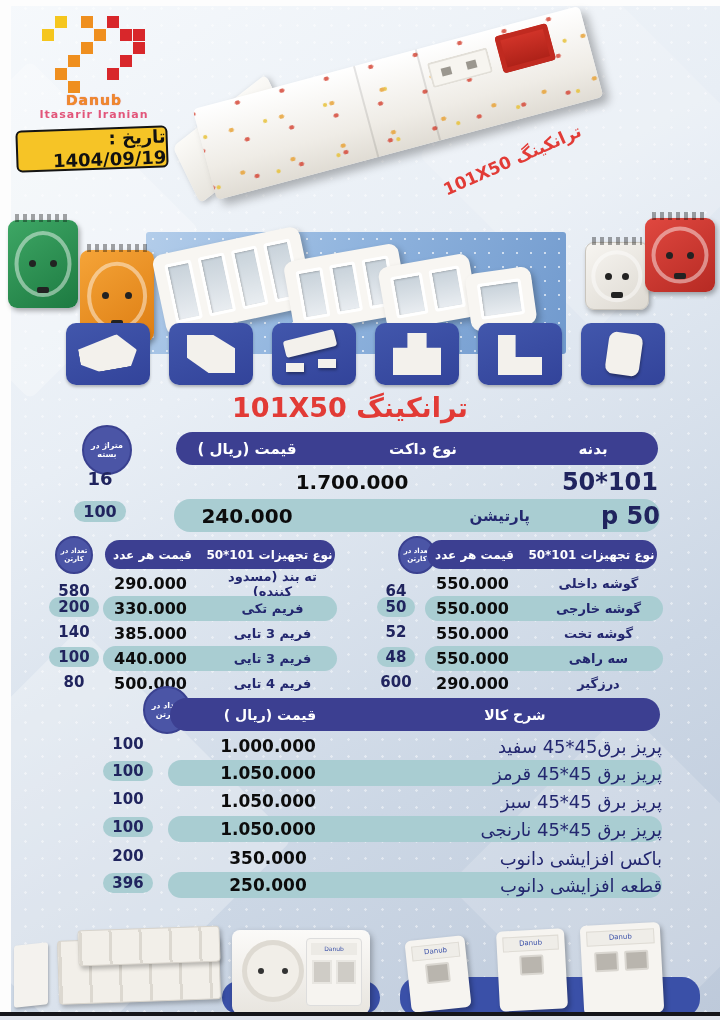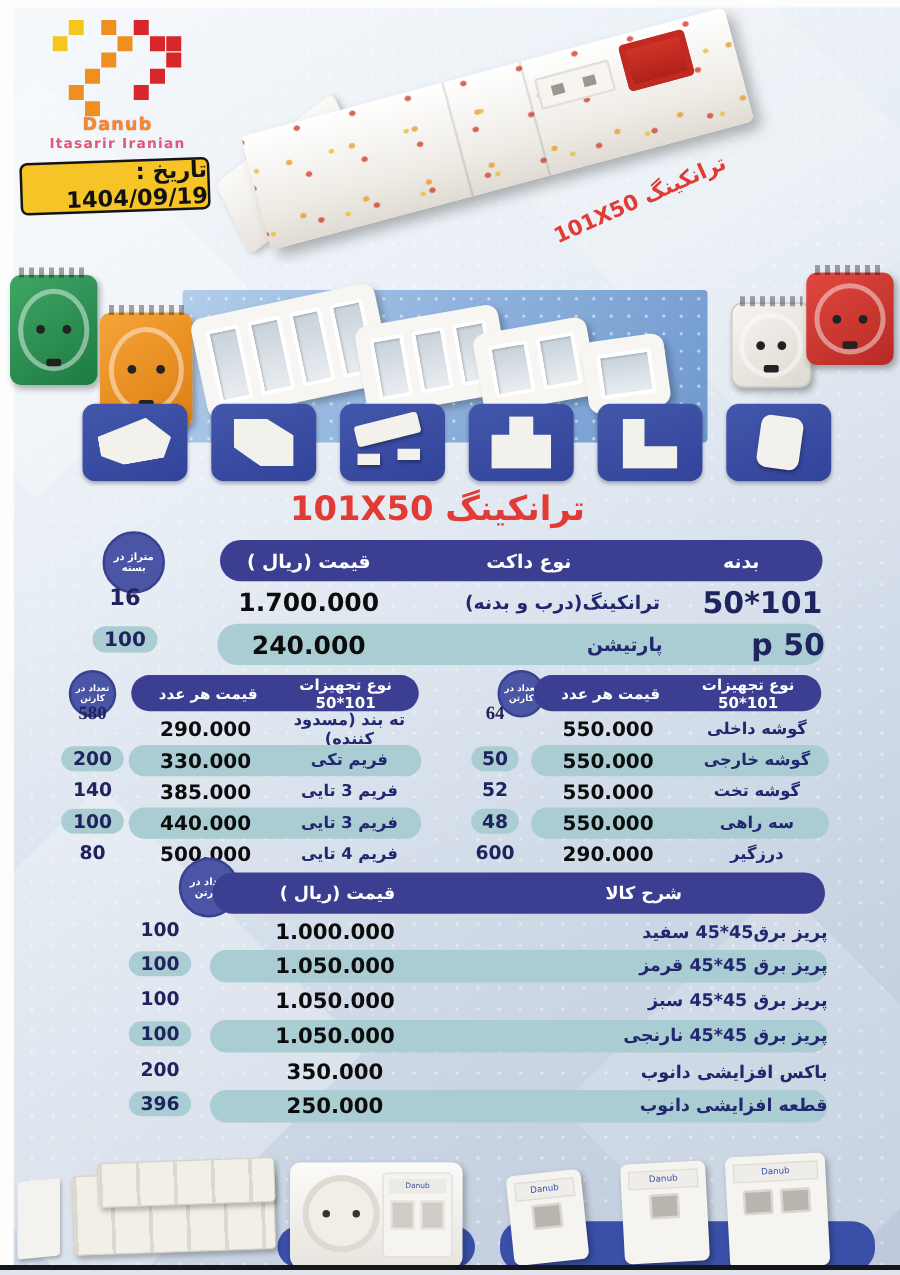--- a/index.html
+++ b/index.html
@@ -106,47 +106,47 @@
     direction:rtl;line-height:1.15;box-sizing:border-box;}
   .hdr{position:absolute;background:#3c3f91;border-radius:18px;color:#fff;font-weight:bold;
     display:flex;align-items:center;direction:rtl;}
   .hdr span{text-align:center;}
   .row{position:absolute;display:flex;align-items:center;direction:rtl;}
   .teal{background:#a9cdd2;border-radius:16px;}
   .qty{position:absolute;text-align:center;font-weight:bold;color:#20245e;}
   .qty .pill{background:#a9cdd2;border-radius:13px;padding:1px 9px;display:inline-block;}
   .c-size{width:130px;} .c-type{width:210px;} .c-price{flex:1;}
   .c-name{flex:1;text-align:center;padding-left:4px;box-sizing:border-box;}
-  .c-price2{width:95px;text-align:center;padding-left:14px;}
+  .c-price2{width:95px;text-align:center;}
   .c-desc{flex:1;text-align:right;box-sizing:border-box;}
   .c-price3{width:200px;text-align:center;}
   .v-size{font-size:24px;font-weight:bold;color:#20245e;}
   .v-type{font-size:15px;font-weight:bold;color:#23276f;}
   .v-price{font-size:20px;font-weight:bold;color:#0c0c0c;}
   .v-name{font-size:13px;font-weight:bold;color:#23276f;padding-left:10px;}
   .v-name-r{padding-left:14px;}
   .v-price-m{font-size:16px;font-weight:bold;color:#0c0c0c;}
-  .v-desc{font-size:14px;font-weight:bold;color:#23276f;padding-left:10px;}
+  .v-desc{font-size:18px;font-weight:normal;color:#23276f;padding-left:10px;}
   .v-price-b{font-size:17px;font-weight:bold;color:#0c0c0c;}
   .c1{left:82px;top:425px;width:50px;height:50px;font-size:8px;}
   .q1a{left:75px;top:468px;width:50px;font-size:18px;}
   .q1b{left:73px;top:501px;width:54px;font-size:16px;}
   .h1{left:176px;top:432px;width:482px;height:33px;font-size:15px;}
   .r1a{left:176px;top:466px;width:482px;height:32px;}
   .r1b{left:174px;top:499px;width:486px;height:33px;}
   .c2{left:55px;top:536px;width:38px;height:38px;font-size:7px;}
   .c3{left:398px;top:536px;width:38px;height:38px;font-size:7px;}
   .h2{left:105px;top:540px;width:230px;height:29px;font-size:12px;border-radius:15px;}
   .h3{left:427px;top:540px;width:230px;height:29px;font-size:12px;border-radius:15px;}
   .rowL{left:103px;width:234px;height:25px;}
   .rowR{left:425px;width:238px;height:25px;}
   .qL{left:48px;width:52px;font-size:15px;}
   .qR{left:370px;width:52px;font-size:15px;}
   .y1{top:571px;} .y2{top:596px;} .y3{top:621px;} .y4{top:646px;} .y5{top:671px;}
-  .qy1{top:563px;font-family:Liberation Serif, serif;} .qy2{top:597px;} .qy3{top:623px;} .qy4{top:647px;} .qy5{top:673px;}
+  .qy1{top:582px;} .qy2{top:597px;} .qy3{top:623px;} .qy4{top:647px;} .qy5{top:673px;}
   .c4{left:143px;top:686px;width:48px;height:48px;font-size:8px;}
   .h4{left:170px;top:698px;width:490px;height:33px;font-size:14px;}
   .rowB{left:168px;width:494px;height:26px;}
   .qB{left:100px;width:56px;font-size:15px;}
   .b1{top:733px;} .b2{top:760px;} .b3{top:788px;} .b4{top:816px;} .b5{top:845px;} .b6{top:872px;}
   .qb1{top:735px;} .qb2{top:761px;} .qb3{top:790px;} .qb4{top:817px;} .qb5{top:847px;} .qb6{top:873px;}
 
   
   .fpill{position:absolute;background:#3a50a8;border-radius:18px;}
   .fp1{left:222px;top:981px;width:158px;height:33px;}
@@ -299,21 +299,20 @@
 
   <div class="circle c1">متراژ در بسته</div>
   <div class="hdr h1">
     <span class="c-size">بدنه</span>
     <span class="c-type">نوع داکت</span>
     <span class="c-price">قیمت (ریال )</span>
   </div>
   <div class="qty q1a">16</div>
   <div class="row r1a">
     <span class="c-size v-size">101*50</span>
-    <span class="c-type v-type">ترانکینگ(درب و بدنه)</span>
     <span class="c-price v-price" style="text-align:center">1.700.000</span>
   </div>
   <div class="qty q1b"><span class="pill">100</span></div>
   <div class="row r1b teal">
     <span class="c-size v-size">50 p</span>
     <span class="c-type v-type">پارتیشن</span>
     <span class="c-price v-price" style="text-align:center">240.000</span>
   </div>
 
   <div class="circle c2">تعداد در کارتن</div>

